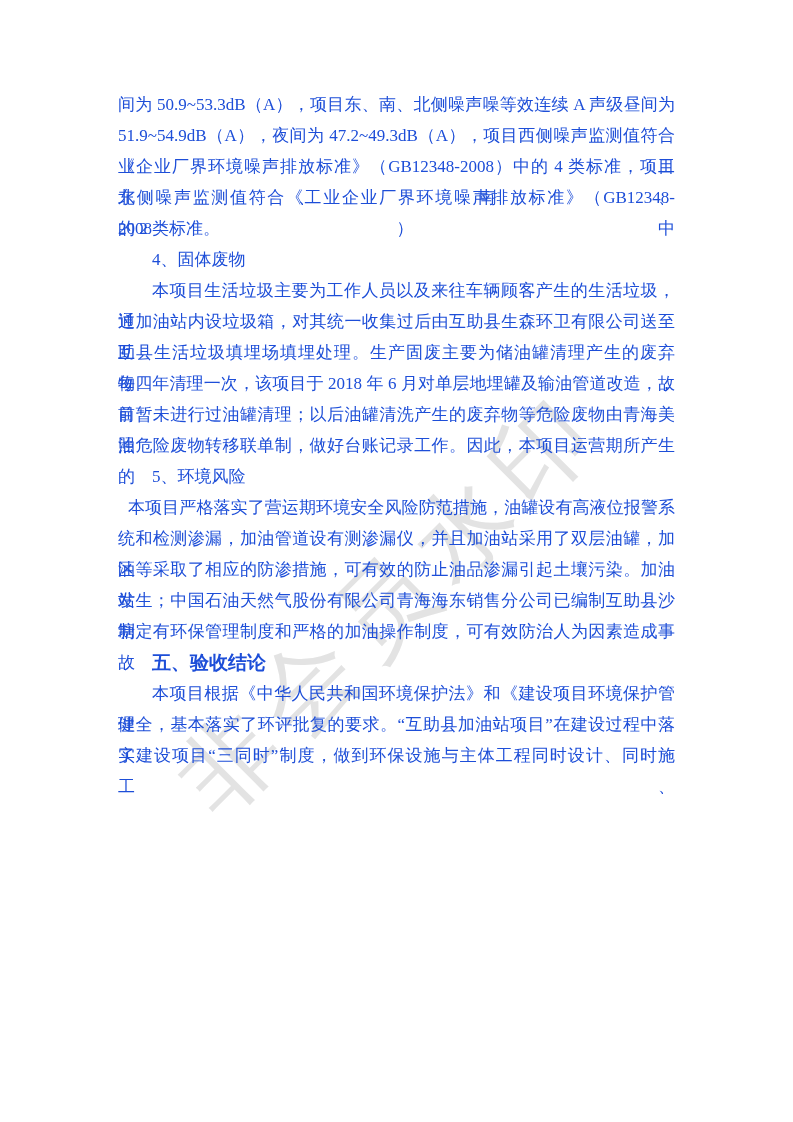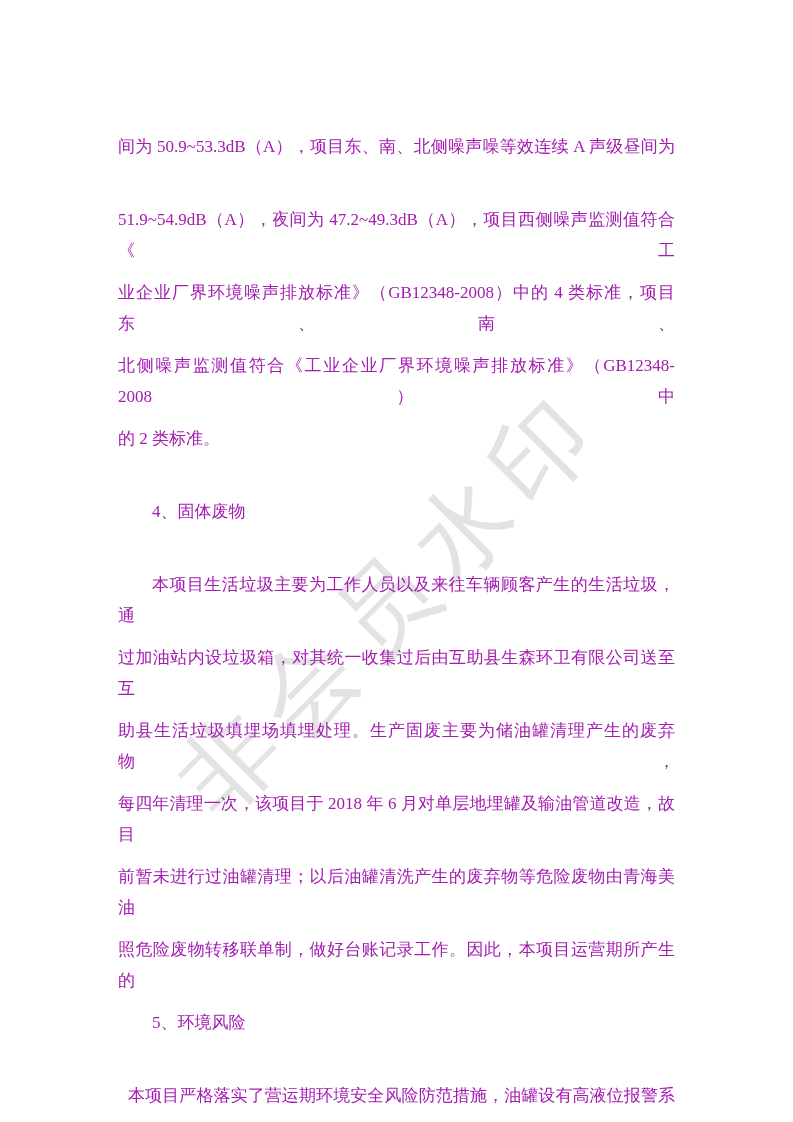--- a/index.html
+++ b/index.html
@@ -32,23 +32,22 @@
     left: 118px;
     top: 89px;
     width: 557px;
     z-index: 1;
     color: #000000;
   }
   .line {
     font-size: 17px;
     line-height: 31px;
     height: 31px;
-    color: #a21caf;
+    color: #1d4ed8;
     white-space: nowrap;
-    margin-top: 42px;
   }
   .line.fill {
     white-space: normal;
     text-align: justify;
     text-align-last: justify;
     -moz-text-align-last: justify;
   }
   .line.ind2 { text-indent: 34px; }
   .line.indh { text-indent: 10px; }
   .line.h { white-space: nowrap; }

